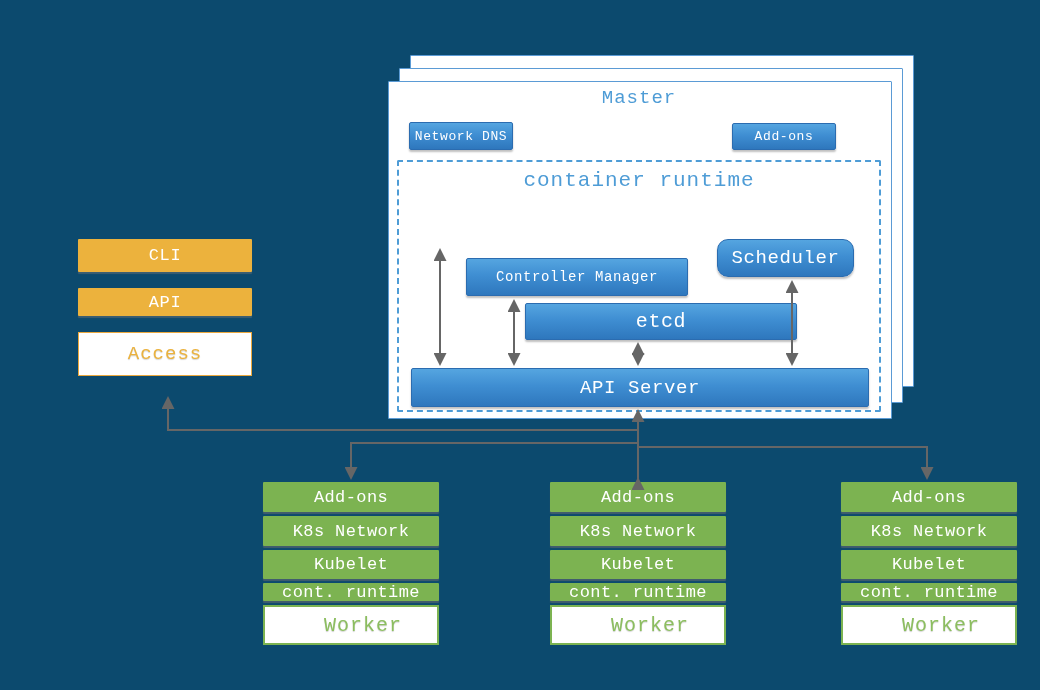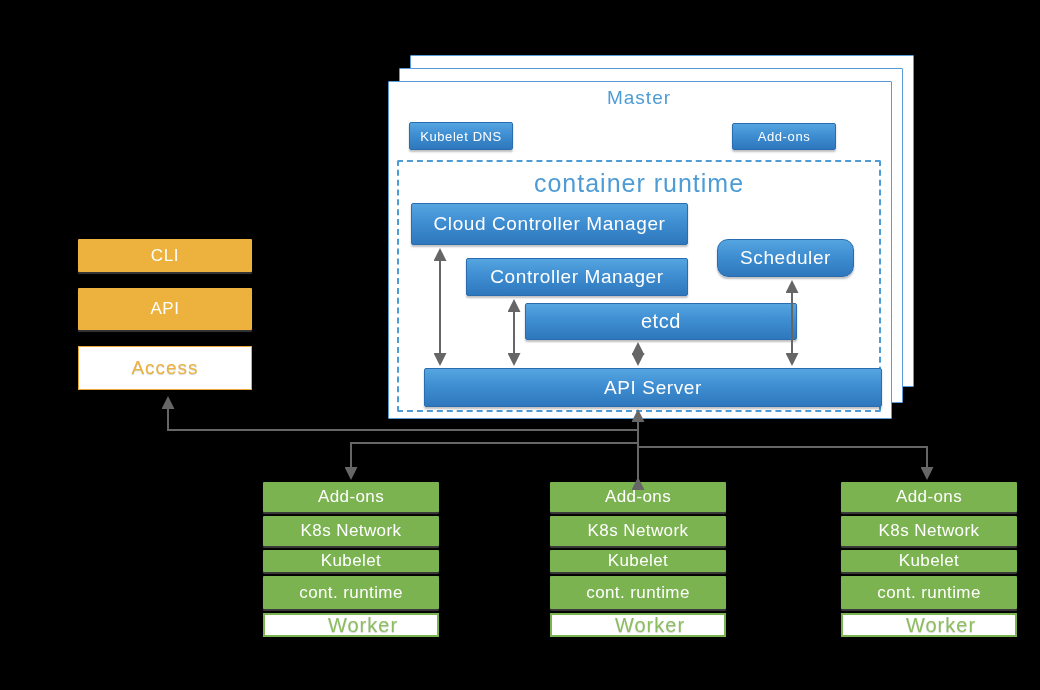--- a/index.html
+++ b/index.html
@@ -4,107 +4,106 @@
 <style>
   :root{
     --blue-top:#55a5e0; --blue-mid:#3f8ed2; --blue-bottom:#2e77bd; --blue-edge:#2b6cb0;
     --panel-border:#5b9bd5; --title-text:#4e9cd6;
     --orange:#ecb23d; --orange-edge:#eba83d; --orange-text:#ebb23e;
     --green:#7cb351; --green-edge:#7cb351; --green-text:#8cbe5f;
     --line-gray:#666666;
   }
   html,body{margin:0;padding:0;background:#fff;}
   .canvas{
-    position:relative; width:1040px; height:690px; background:#000000;
-    font-family:Liberation Sans, sans-serif; overflow:hidden;
+    position:relative; width:1040px; height:690px; background:#0c4a6e;
+    font-family:Liberation Mono, monospace; overflow:hidden;
   }
   .page{
     position:absolute; background:#ffffff;
     border:1.5px solid var(--panel-border); border-radius:1px;
   }
   .master-title{
     position:absolute; left:388px; top:87px; width:502px;
     text-align:center; font-size:19px; letter-spacing:1px;
     color:var(--title-text);
   }
   .dashed-box{
     position:absolute; left:397px; top:160px; width:484px; height:252px;
     border:2px dashed var(--title-text); border-radius:2px; box-sizing:border-box;
   }
   .cr-title{
     position:absolute; left:0; top:7px; width:100%;
-    text-align:center; font-size:25px; letter-spacing:1px;
+    text-align:center; font-size:21px; letter-spacing:1px;
     color:var(--title-text);
   }
   .bluebox{
     position:absolute; box-sizing:border-box;
     background:linear-gradient(180deg,var(--blue-top) 0%,var(--blue-mid) 45%,var(--blue-bottom) 100%);
     border:1px solid var(--blue-edge); border-radius:2px;
     box-shadow:0 2px 2px rgba(0,0,0,0.25);
     color:#ffffff; display:flex; align-items:center; justify-content:center;
     letter-spacing:0.6px;
   }
   .access-stack{position:absolute; left:78px; top:239px; width:174px;}
   .orow{
     width:100%; height:33px; margin-bottom:16px; box-sizing:border-box;
     background:var(--orange); border-radius:1px;
     box-shadow:0 2px 1px rgba(120,120,120,0.45);
     color:#ffffff; font-size:17px; letter-spacing:0.6px;
     display:flex; align-items:center; justify-content:center;
   }
-  .orow.r3{height:42px;text-align:center;}
+  .orow.r3{height:28px;text-align:center;}
   .access-label{
     width:100%; height:44px; box-sizing:border-box;
     background:#ffffff; border:1.5px solid var(--orange-edge);
     color:var(--orange-text); font-size:19px; letter-spacing:1px;
     text-shadow:0 1px 1px rgba(0,0,0,0.18);
     display:flex; align-items:center; justify-content:center;
   }
   .worker-stack{position:absolute; top:482px; width:176px;}
   .grow{
     width:100%; height:30px; margin-bottom:4px; box-sizing:border-box;
     background:var(--green); border-radius:1px;
     box-shadow:0 2px 1px rgba(110,110,110,0.55);
     color:#ffffff; font-size:17px; letter-spacing:0.4px;
     display:flex; align-items:center; justify-content:center;
   }
-  .grow.r3{height:22px;}
-  .grow.r4{height:33px;}
+  .grow.r3{height:29px;}
+  .grow.r4{height:18px;}
   .worker-label{
-    width:100%; height:24px; box-sizing:border-box;
+    width:100%; height:40px; box-sizing:border-box;
     background:#ffffff; border:2px solid var(--green-edge);
     color:var(--green-text); font-size:20px; letter-spacing:1px;
     text-shadow:0 1px 1px rgba(0,0,0,0.18);
     display:flex; align-items:center; justify-content:center;padding-left:24px;
   }
   .connectors{position:absolute; left:0; top:0; width:1040px; height:690px; pointer-events:none;}
 </style>
 </head>
 <body>
 
 <div class="canvas">
 
   <div class="page" style="left:410px; top:55px; width:502px; height:330px;"></div>
   <div class="page" style="left:399px; top:68px; width:502px; height:333px;"></div>
   <div class="page" style="left:388px; top:81px; width:502px; height:336px;"></div>
 
   <div class="master-title">Master</div>
 
-  <div class="bluebox" style="left:409px; top:122px; width:104px; height:28px; font-size:13px;">Kubelet DNS</div>
+  <div class="bluebox" style="left:409px; top:122px; width:104px; height:28px; font-size:13px;">Network DNS</div>
   <div class="bluebox" style="left:732px; top:123px; width:104px; height:27px; font-size:13px;">Add-ons</div>
 
   <div class="dashed-box">
     <div class="cr-title">container runtime</div>
   </div>
 
-  <div class="bluebox" style="left:411px; top:203px; width:277px; height:42px; font-size:19px;">Cloud Controller Manager</div>
-  <div class="bluebox" style="left:466px; top:258px; width:222px; height:38px; font-size:19px;">Controller Manager</div>
+  <div class="bluebox" style="left:466px; top:258px; width:222px; height:38px; font-size:14px;">Controller Manager</div>
   <div class="bluebox" style="left:717px; top:239px; width:137px; height:38px; font-size:19px;border-radius:11px;">Scheduler</div>
   <div class="bluebox" style="left:525px; top:303px; width:272px; height:37px; font-size:20px;">etcd</div>
-  <div class="bluebox" style="left:411px; top:368px; width:458px; height:39px; font-size:19px;margin-left:13px;">API Server</div>
+  <div class="bluebox" style="left:411px; top:368px; width:458px; height:39px; font-size:19px;">API Server</div>
 
   <div class="access-stack">
     <div class="orow">CLI</div>
     <div class="orow r3">API</div>
     <div class="access-label">Access</div>
   </div>
 
   <div class="worker-stack" style="left:263px;">
     <div class="grow">Add-ons</div>
     <div class="grow">K8s Network</div>

